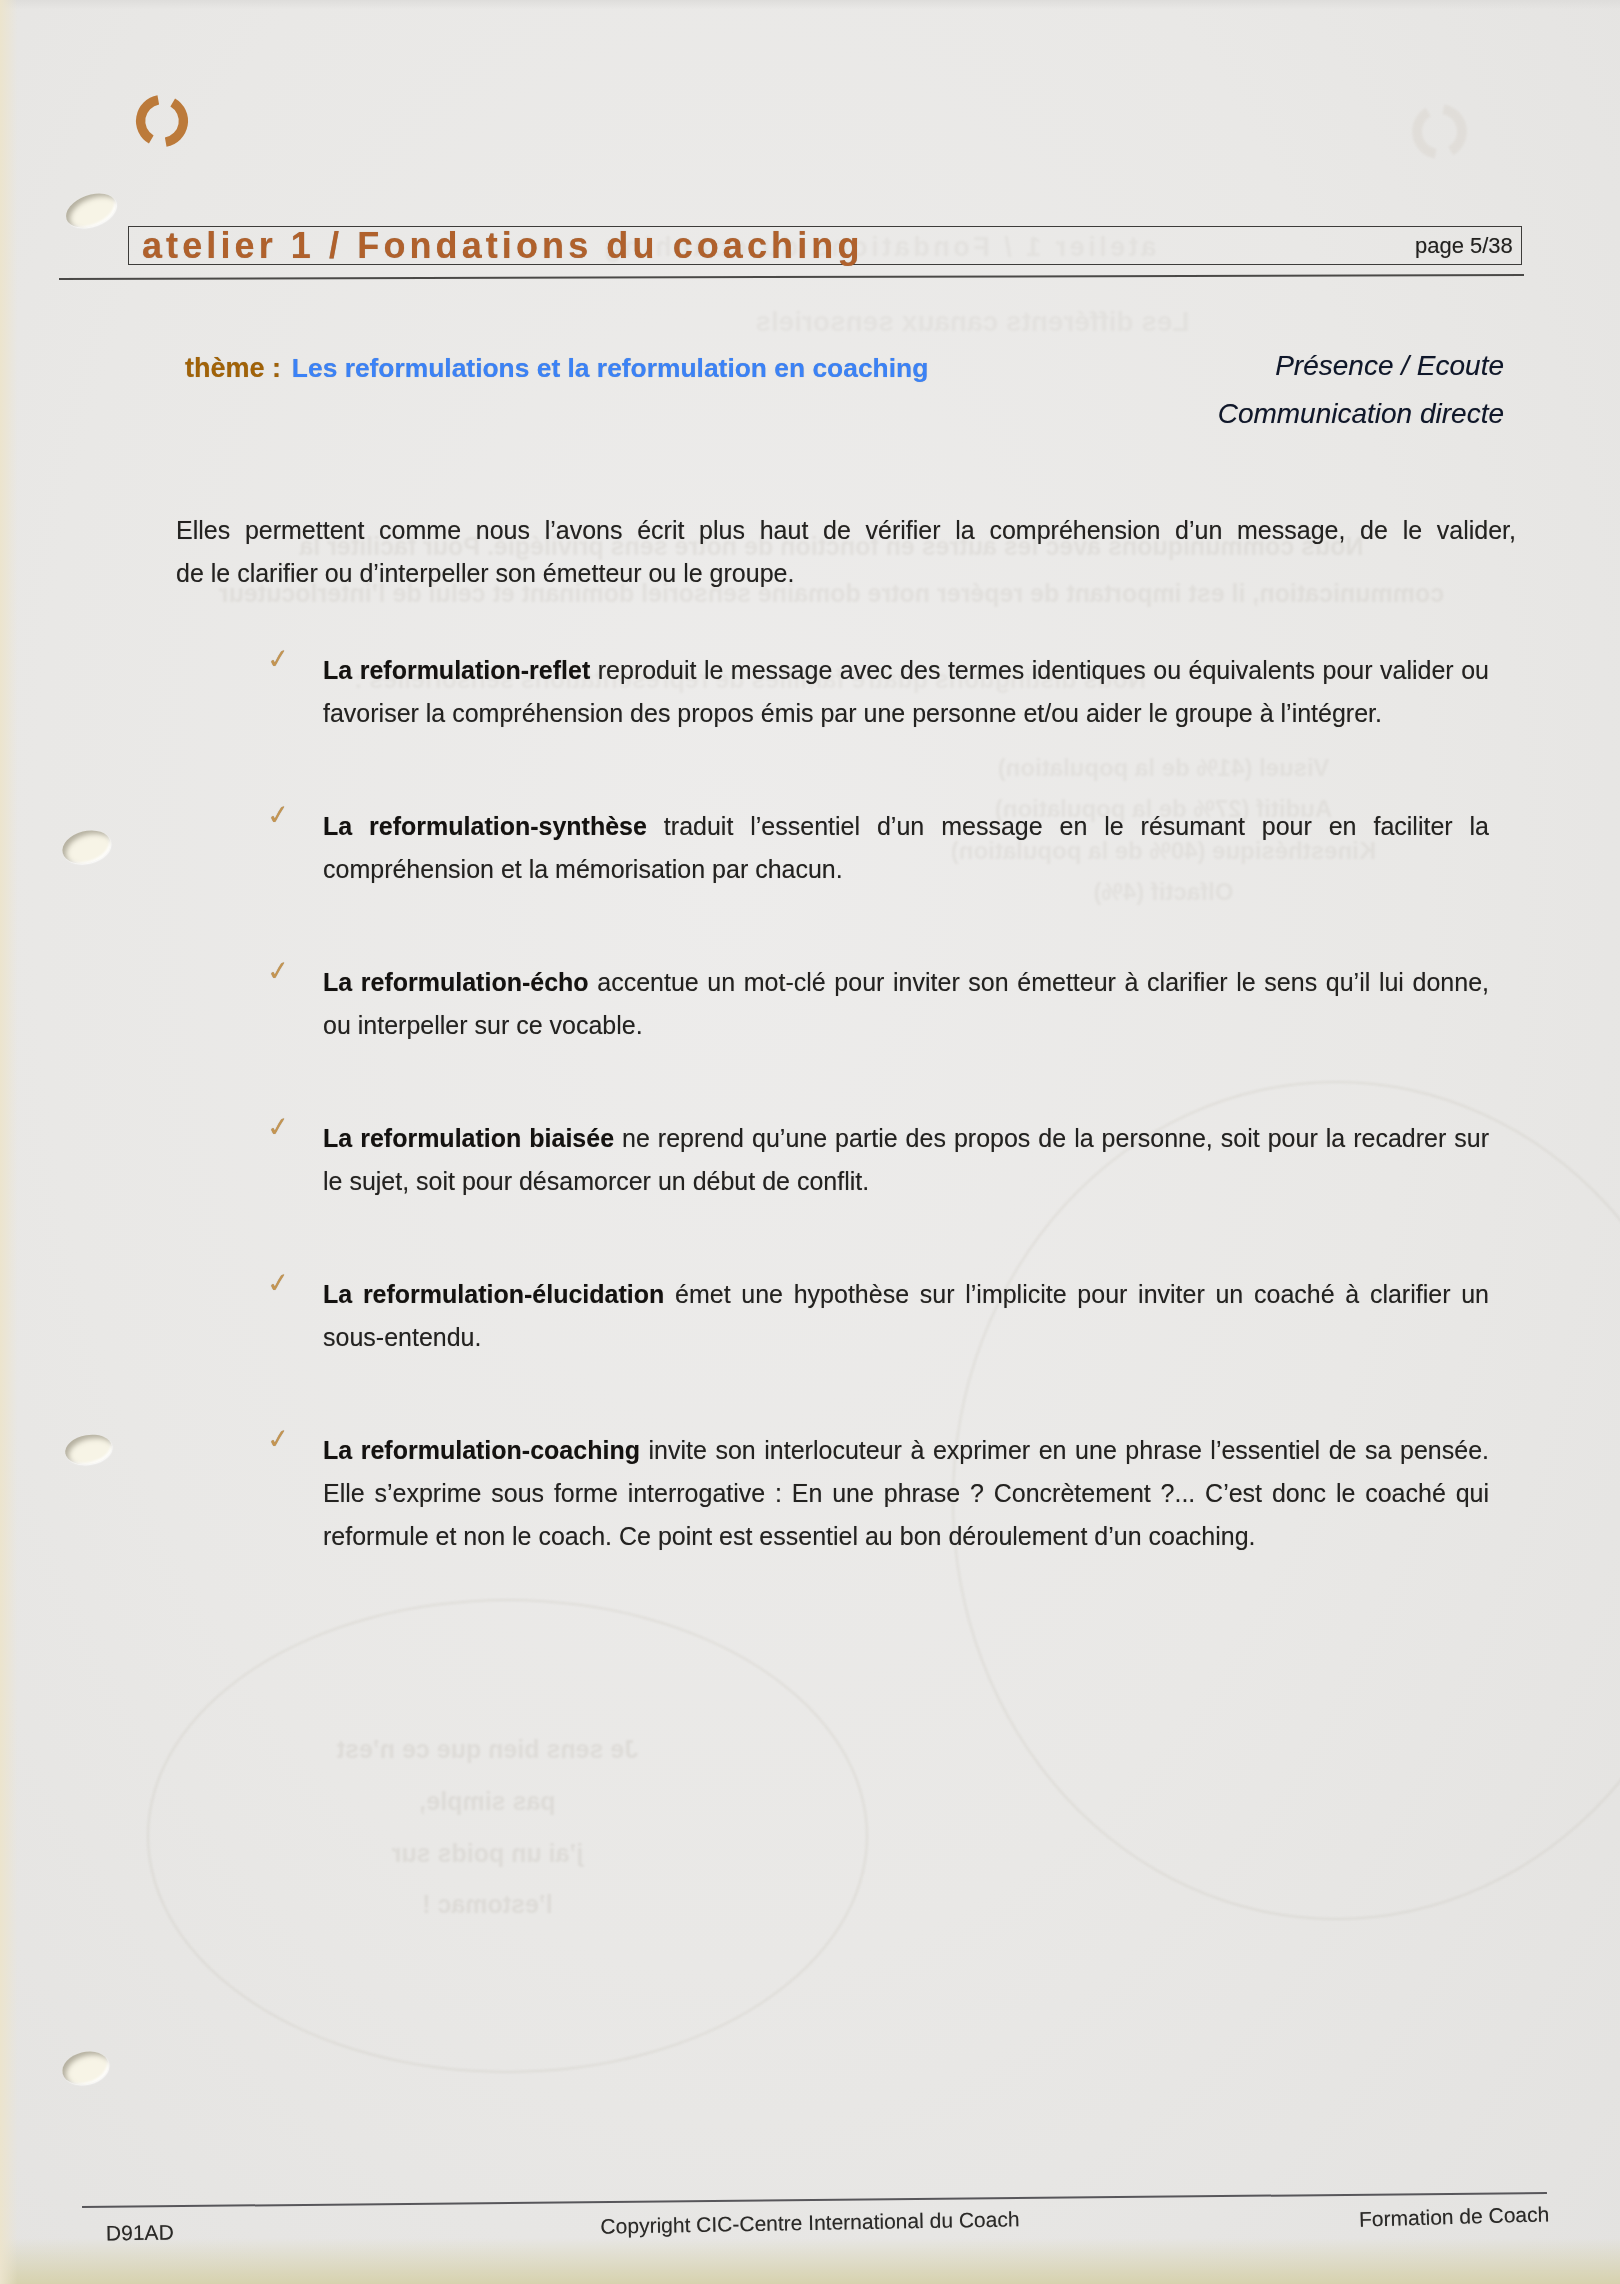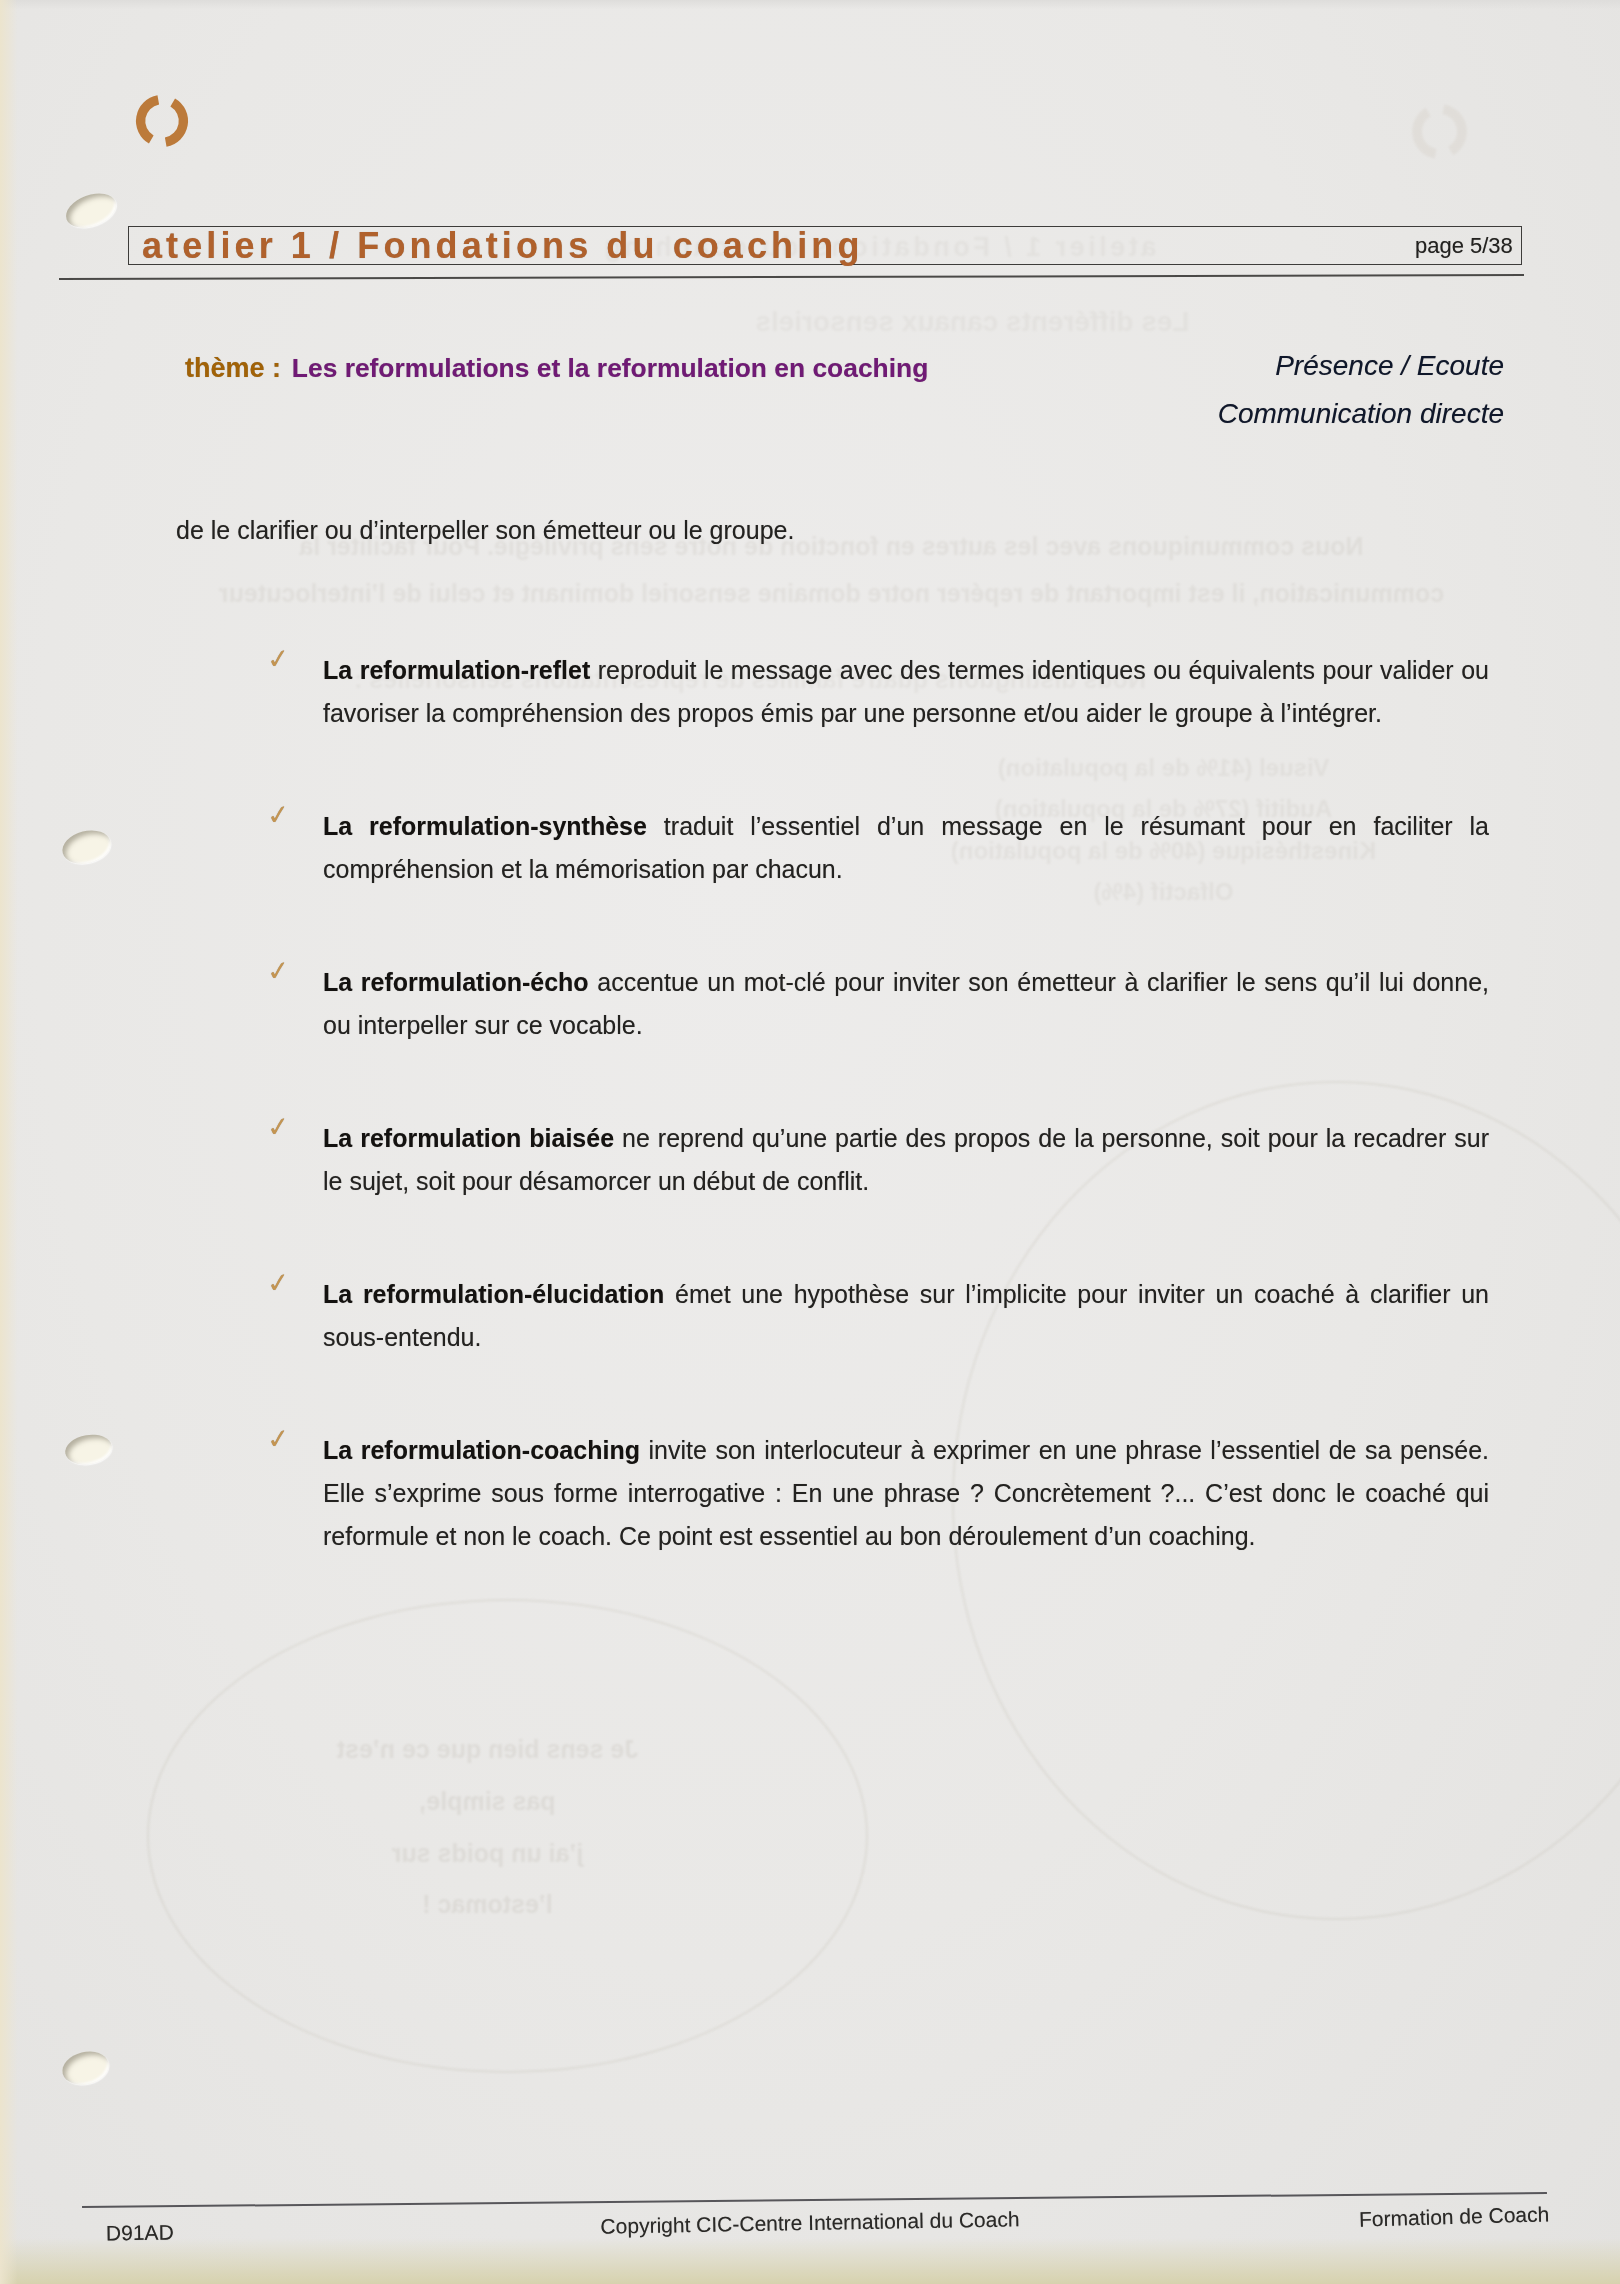--- a/index.html
+++ b/index.html
@@ -29,21 +29,21 @@
   .header-box{position:absolute;left:128px;top:226px;width:1394px;height:39px;
     border:1.8px solid #3d3c3a;box-sizing:border-box;
     display:flex;align-items:center;justify-content:space-between;}
   .header-title{color:#b0612c;font-weight:700;font-size:36px;letter-spacing:4.1px;padding-left:13px;white-space:nowrap;}
   .header-page{color:#232220;font-size:22px;padding-right:8.2px;white-space:nowrap;}
   .header-line2{position:absolute;left:59px;top:276px;width:1465px;height:1.8px;background:#4a4947;transform:rotate(-.15deg);}
 
   
   .theme-left{position:absolute;left:185px;top:353px;white-space:nowrap;}
   .theme-label{color:#a16207;font-weight:700;font-size:27px;}
-  .theme-title{color:#701a75;font-weight:700;font-size:26.4px;margin-left:8.2px;}
+  .theme-title{color:#3b82f6;font-weight:700;font-size:26.4px;margin-left:8.2px;}
   .theme-right{position:absolute;right:116px;top:342px;text-align:right;
     color:#0f172a;font-style:italic;font-size:28px;line-height:48px;white-space:nowrap;}
 
   
   .intro{position:absolute;left:176px;top:509px;width:1340px;
     color:#232220;font-size:25px;line-height:43px;}
   .intro .l1{display:block;text-align:justify;text-align-last:justify;}
   .intro .l2{display:block;}
 
   .bullets{position:absolute;left:267px;top:637px;width:1234px;}
@@ -120,20 +120,21 @@
 <div class="theme-left scan">
   <span class="theme-label">thème :</span>
   <span class="theme-title">Les reformulations et la reformulation en coaching</span>
 </div>
 <div class="theme-right scan">
   <span>Présence / Ecoute</span><br>
   <span>Communication directe</span>
 </div>
 
 <div class="intro scan">
+  <span class="l1">Elles permettent comme nous l’avons écrit plus haut de vérifier la compréhension d’un message, de le valider,</span>
   <span class="l2">de le clarifier ou d’interpeller son émetteur ou le groupe.</span>
 </div>
 
 <div class="bullets">
 
   <div class="bullet">
     <span class="check scan">✓</span>
     <p class="btxt scan"><b>La reformulation-reflet</b><span> reproduit le message avec des termes identiques ou équivalents pour valider ou favoriser la compréhension des propos émis par une personne et/ou aider le groupe à l’intégrer.</span></p>
   </div>
 

